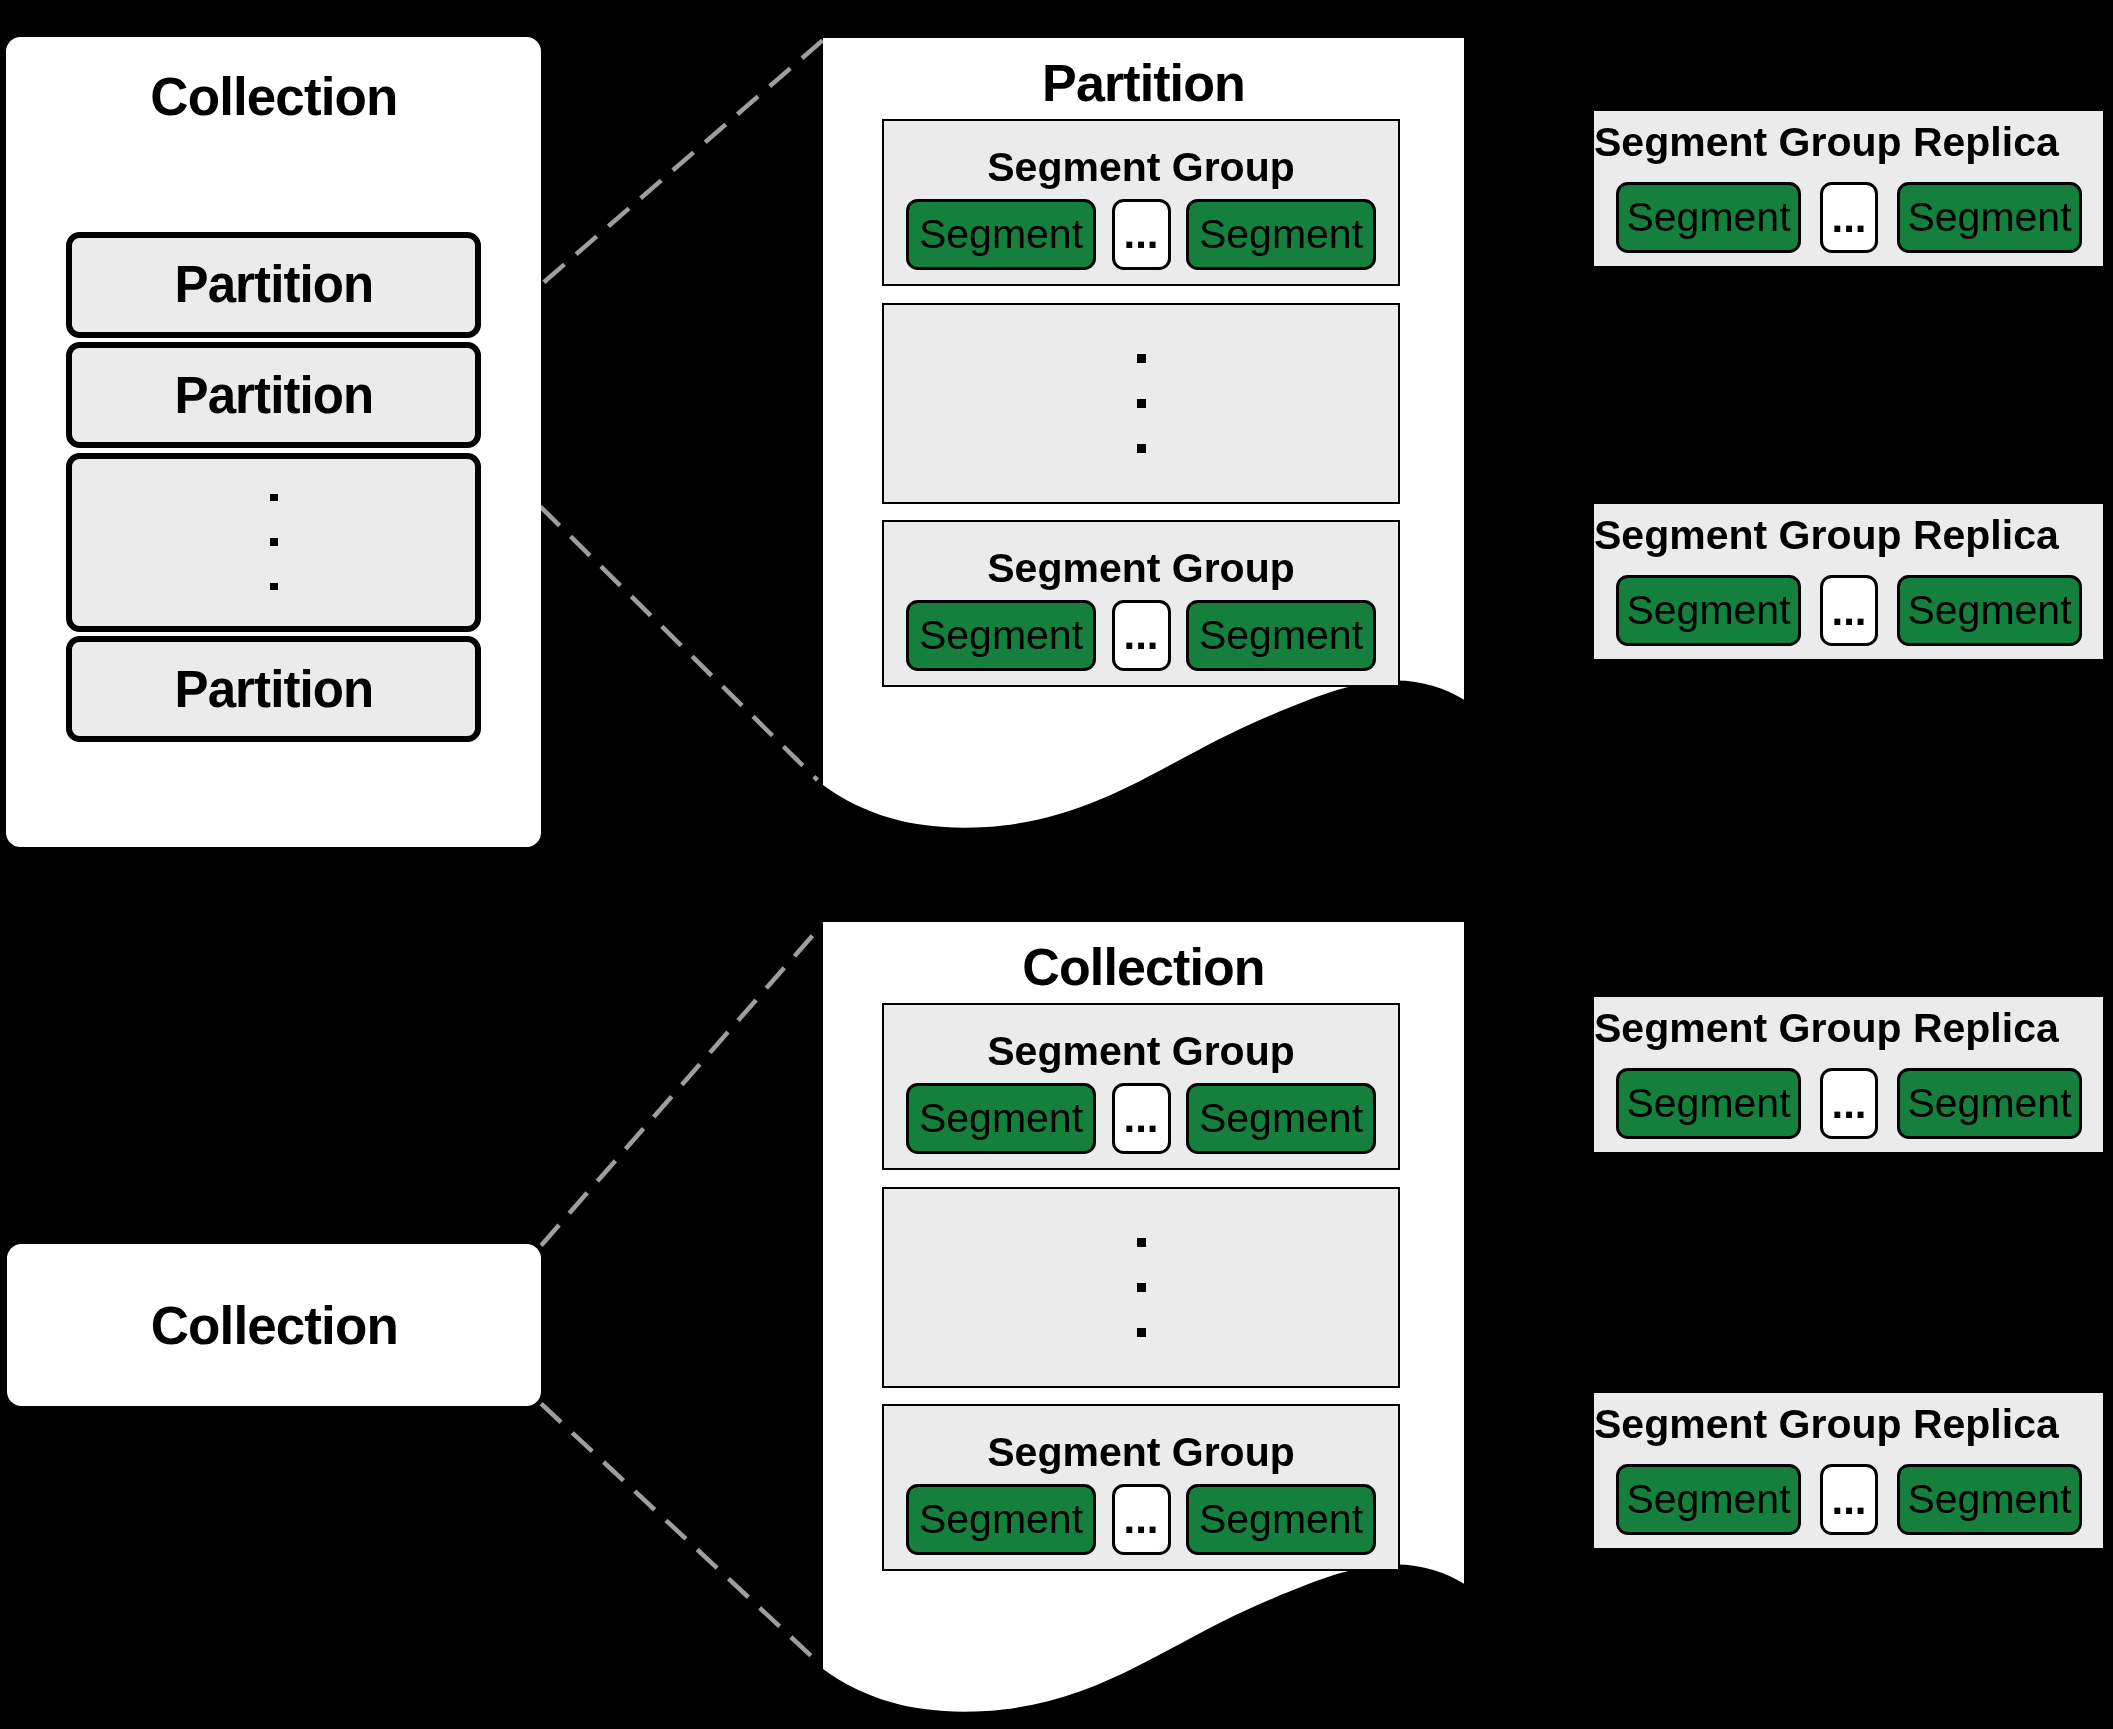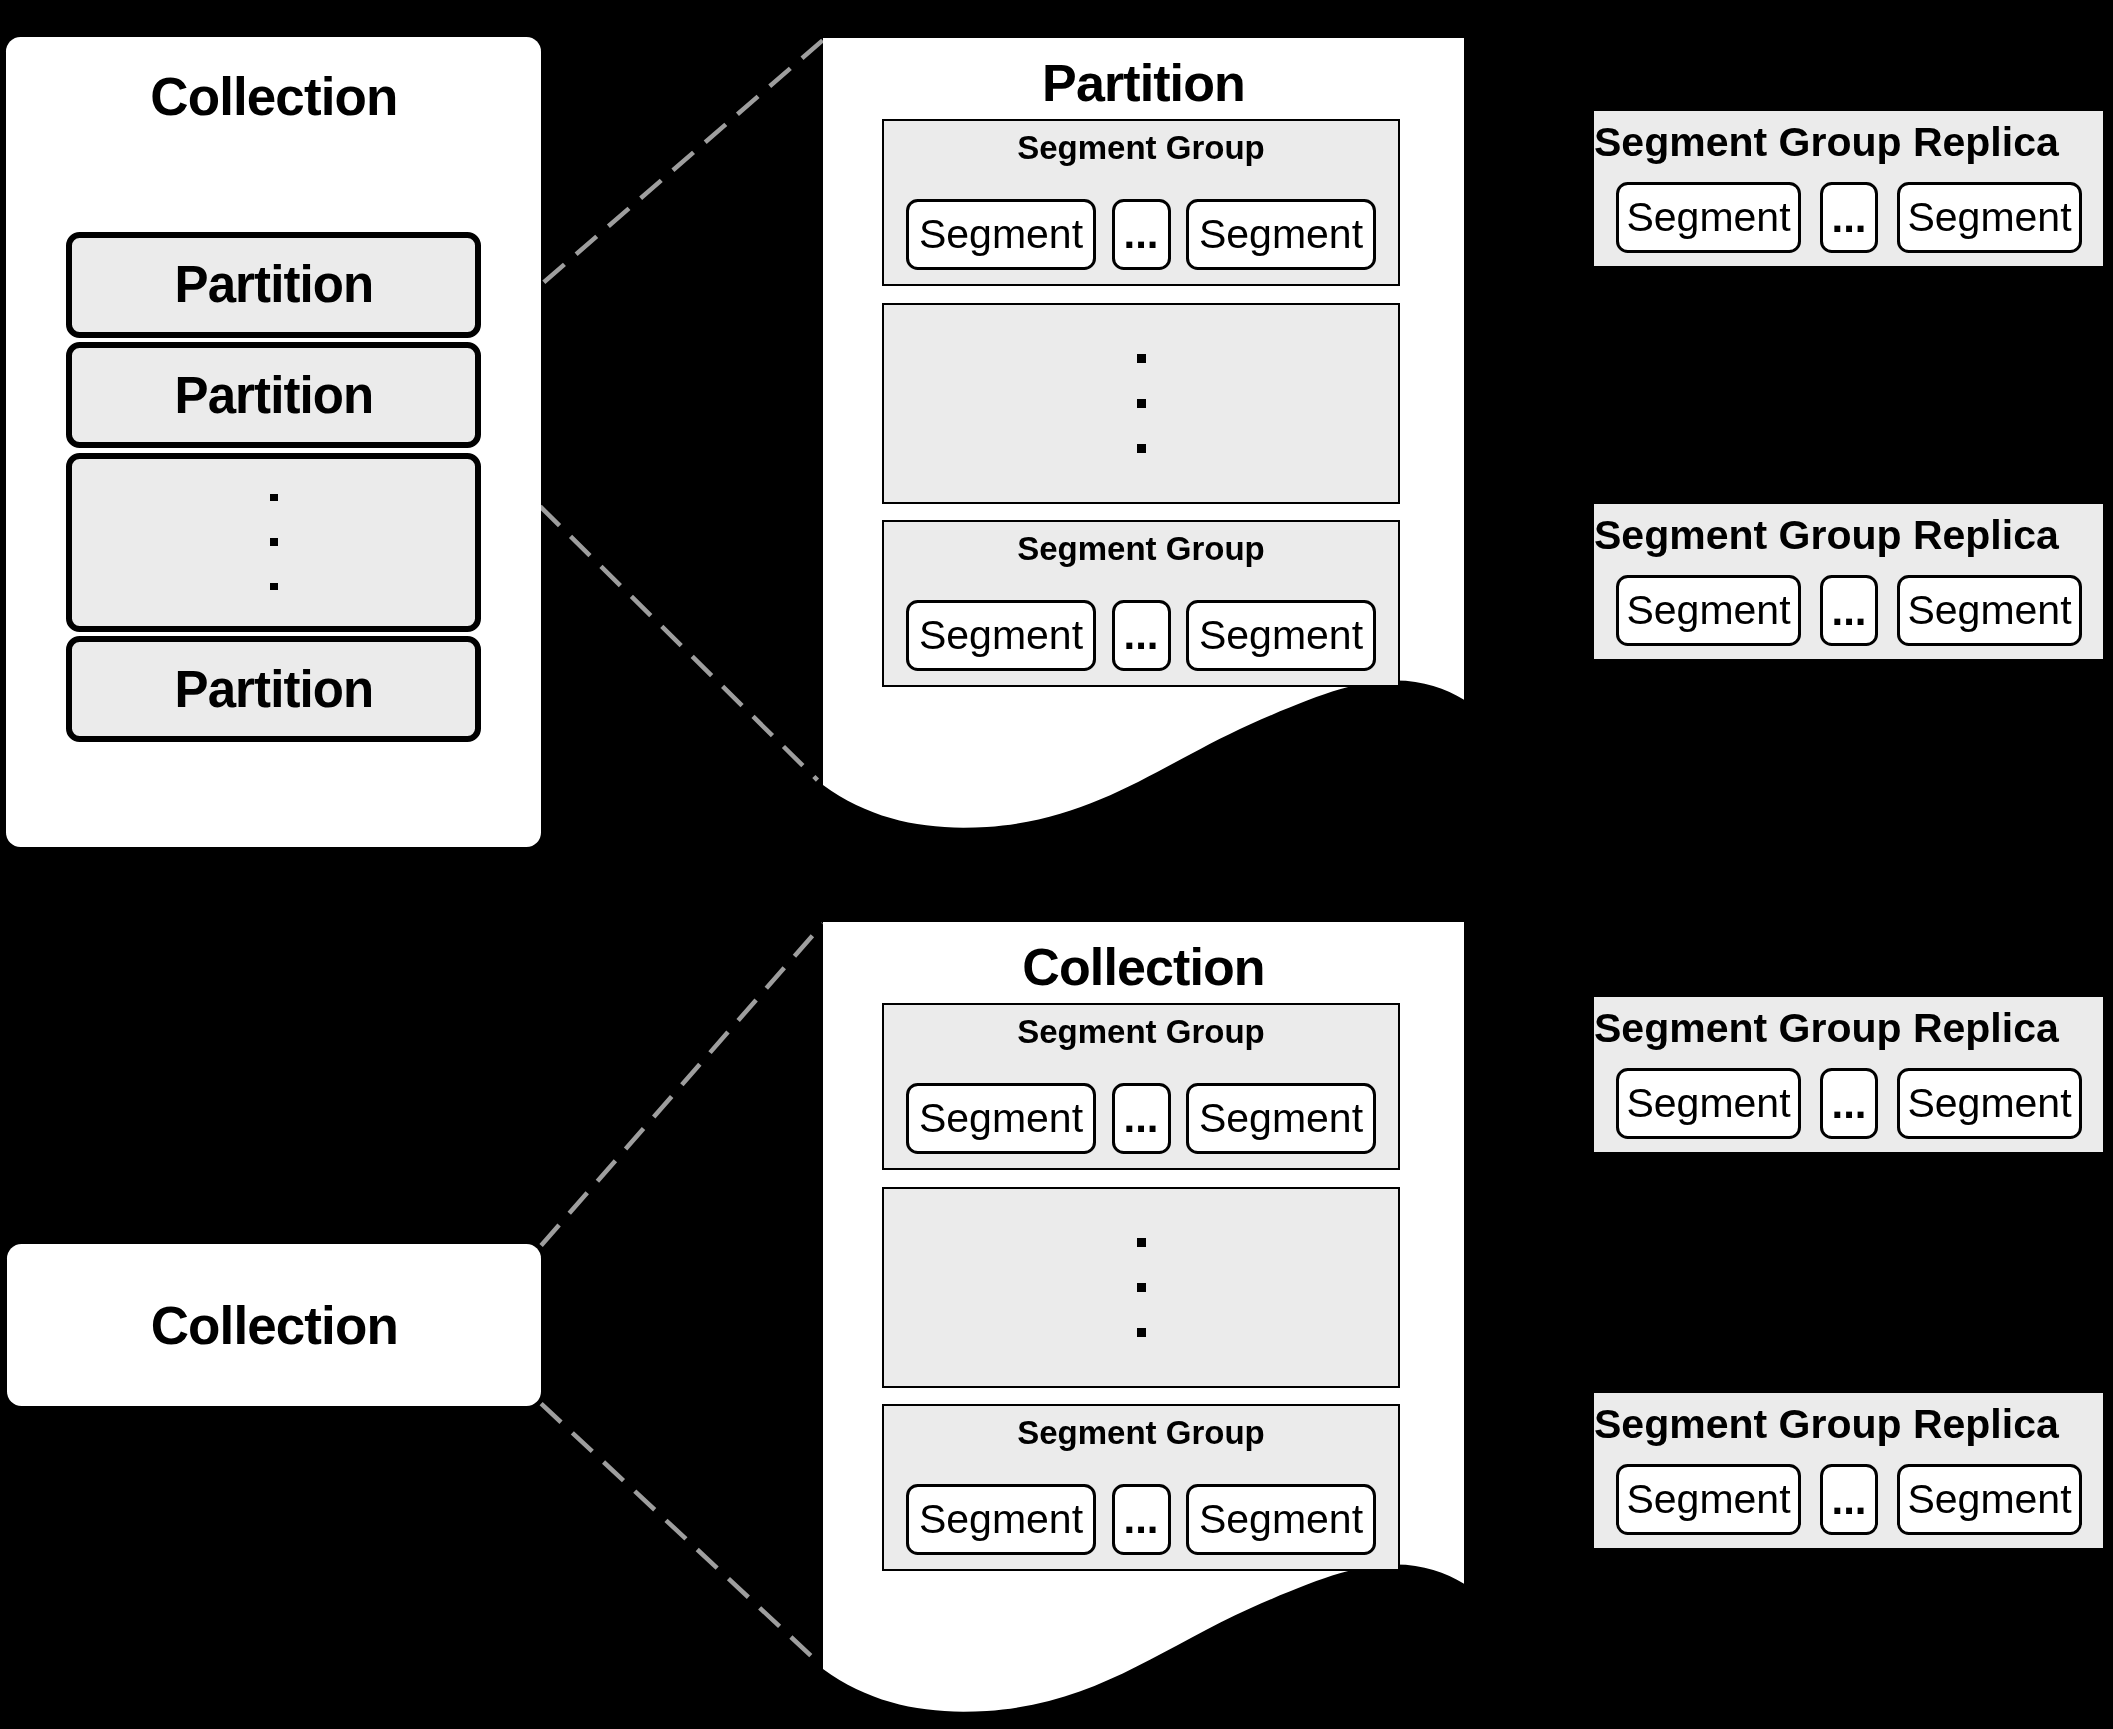--- a/index.html
+++ b/index.html
@@ -27,24 +27,24 @@
   
   .doc{position:absolute;width:641px;height:818px;}
   .doc .page{position:absolute;left:0;top:0;width:641px;height:818px;}
   .doc-body{position:absolute;left:0;top:0;width:641px;height:818px;}
   .doc-title{position:absolute;left:0;right:0;top:14.5px;text-align:center;
              font-size:52px;font-weight:bold;letter-spacing:-0.9px;}
   .sg{position:absolute;left:59px;width:518px;height:167px;background:#ebebeb;
       border:2.7px solid #000;box-sizing:border-box;}
   .sg.sg-top{top:81px;}
   .sg.sg-bottom{top:482px;}
-  .sg-title{text-align:center;font-weight:bold;font-size:33px;padding-top:8px;}
+  .sg-title{text-align:center;font-weight:bold;font-size:41px;padding-top:23px;}
   .seg-row{position:absolute;left:22px;right:22px;bottom:14.5px;height:71px;
            display:flex;justify-content:space-between;align-items:stretch;}
-  .seg{width:190px;background:#ffffff;border:3.6px solid #000;border-radius:11.8px;
+  .seg{width:190px;background:#15803d;border:3.6px solid #000;border-radius:11.8px;
        display:flex;align-items:center;justify-content:center;font-size:41px;box-sizing:border-box;}
   .hdots{width:59px;background:#fff;border:3.6px solid #000;border-radius:11.8px;
          display:flex;align-items:center;justify-content:center;
          font-size:42px;font-weight:bold;box-sizing:border-box;}
   .sgdots{position:absolute;left:59px;top:265px;width:518px;height:201px;background:#ebebeb;
           border:2.7px solid #000;box-sizing:border-box;display:flex;align-items:center;justify-content:center;}
 
   
   .replica{position:absolute;left:1594px;width:509px;height:155px;background:#ebebeb;}
   .rep-title{text-align:left;font-weight:bold;font-size:41px;padding-top:8.2px;white-space:nowrap;}

